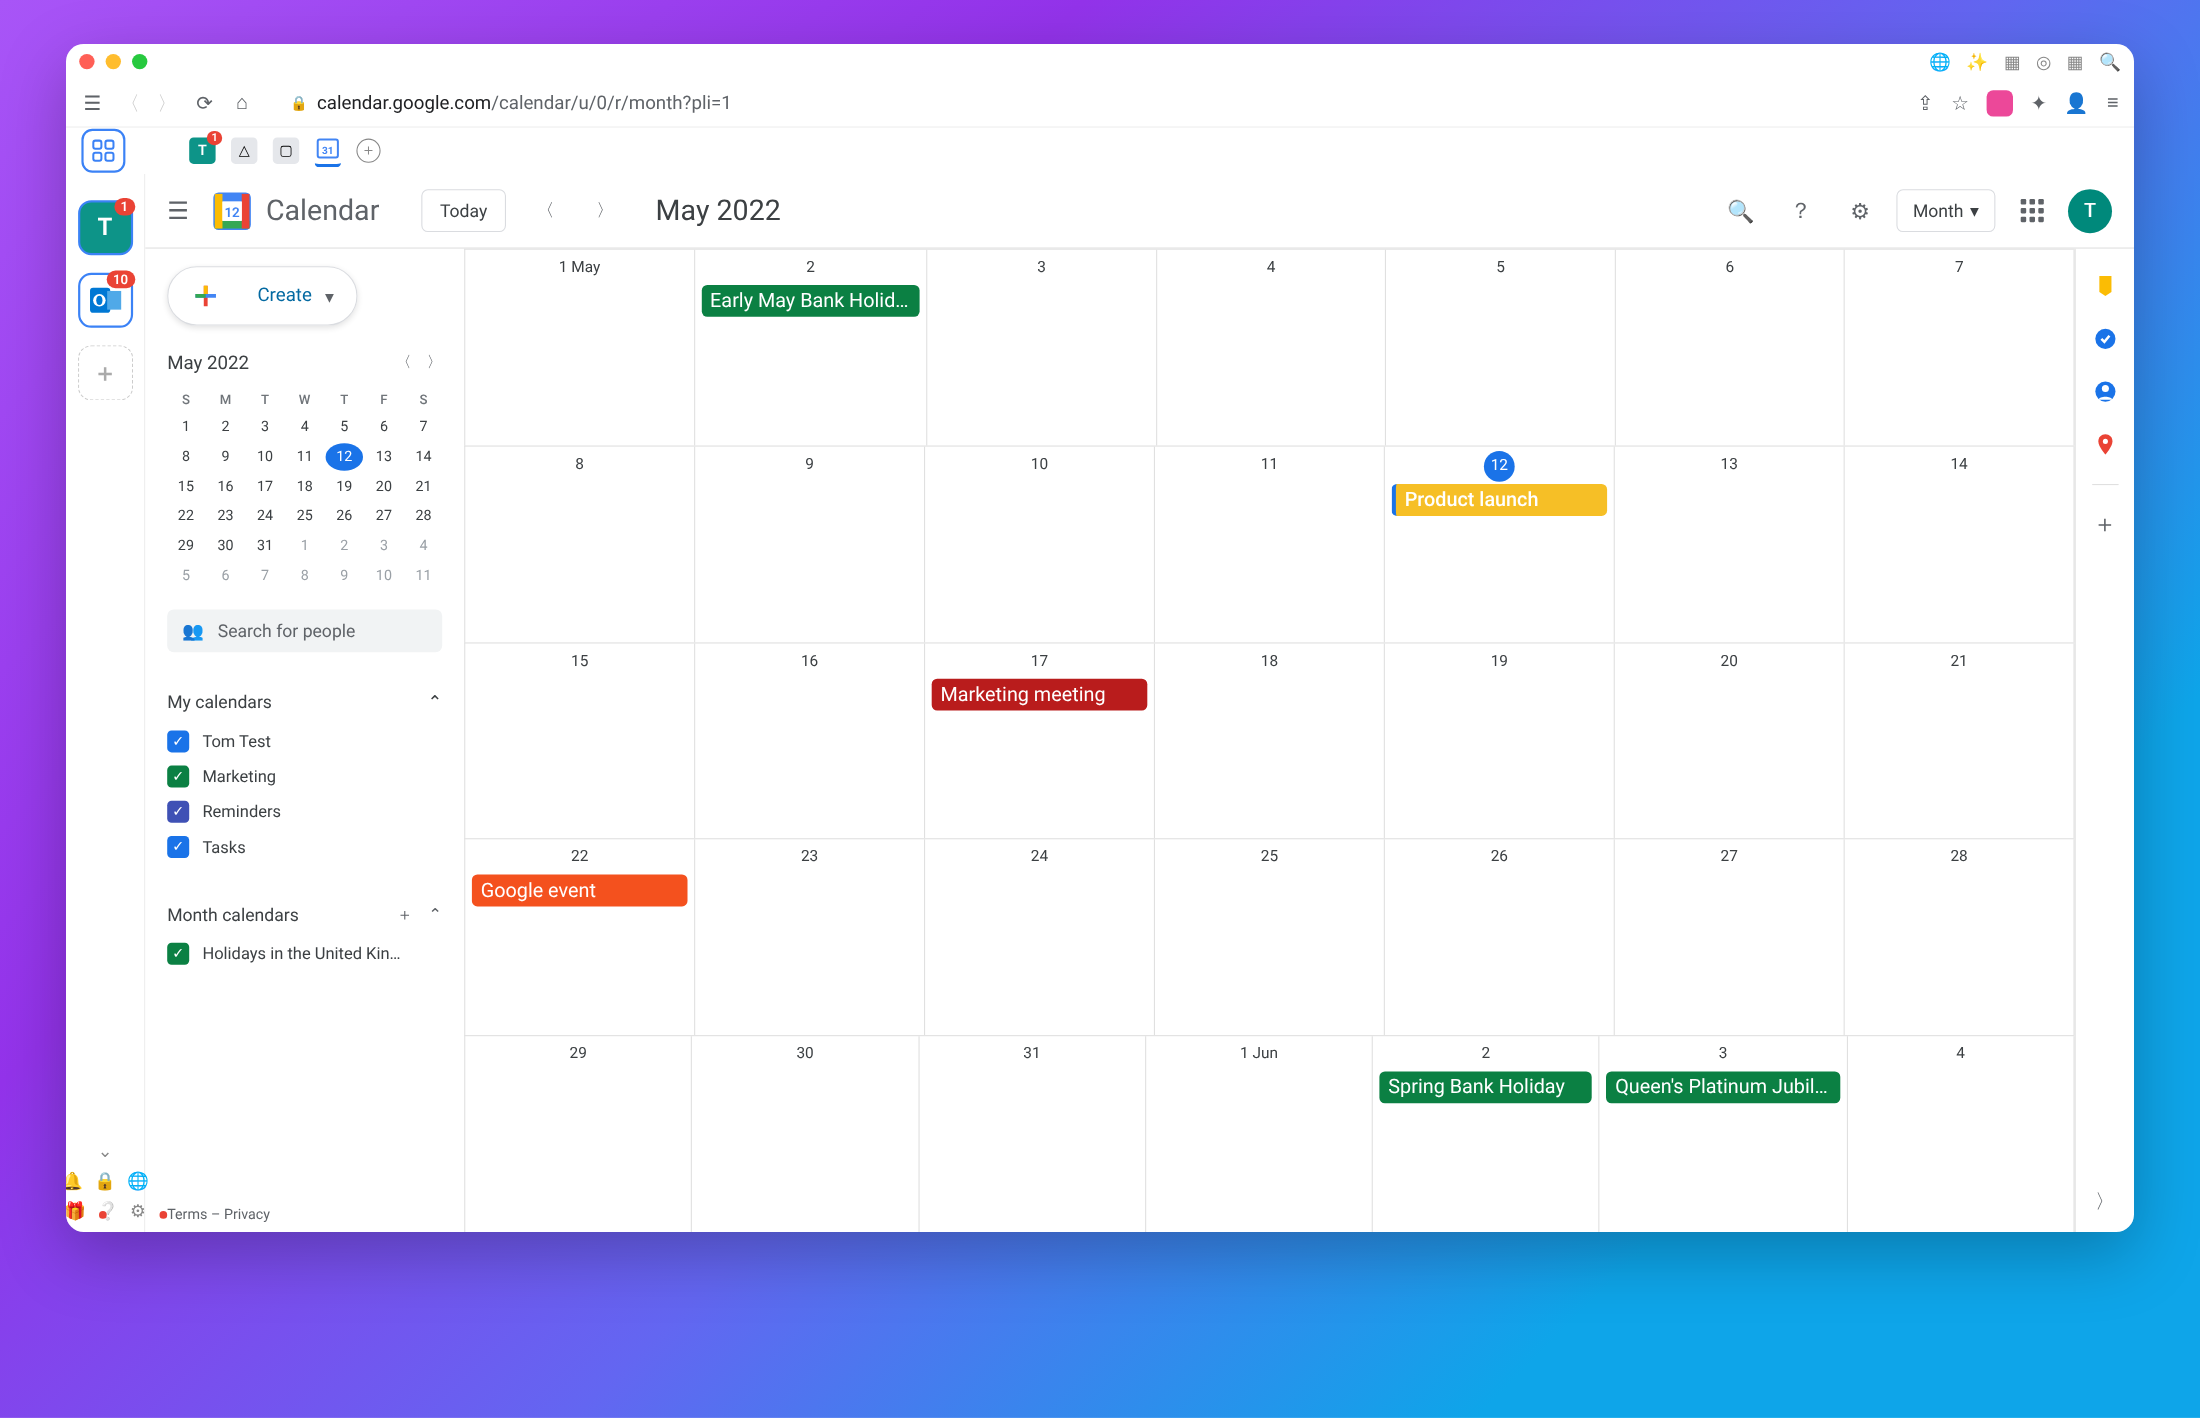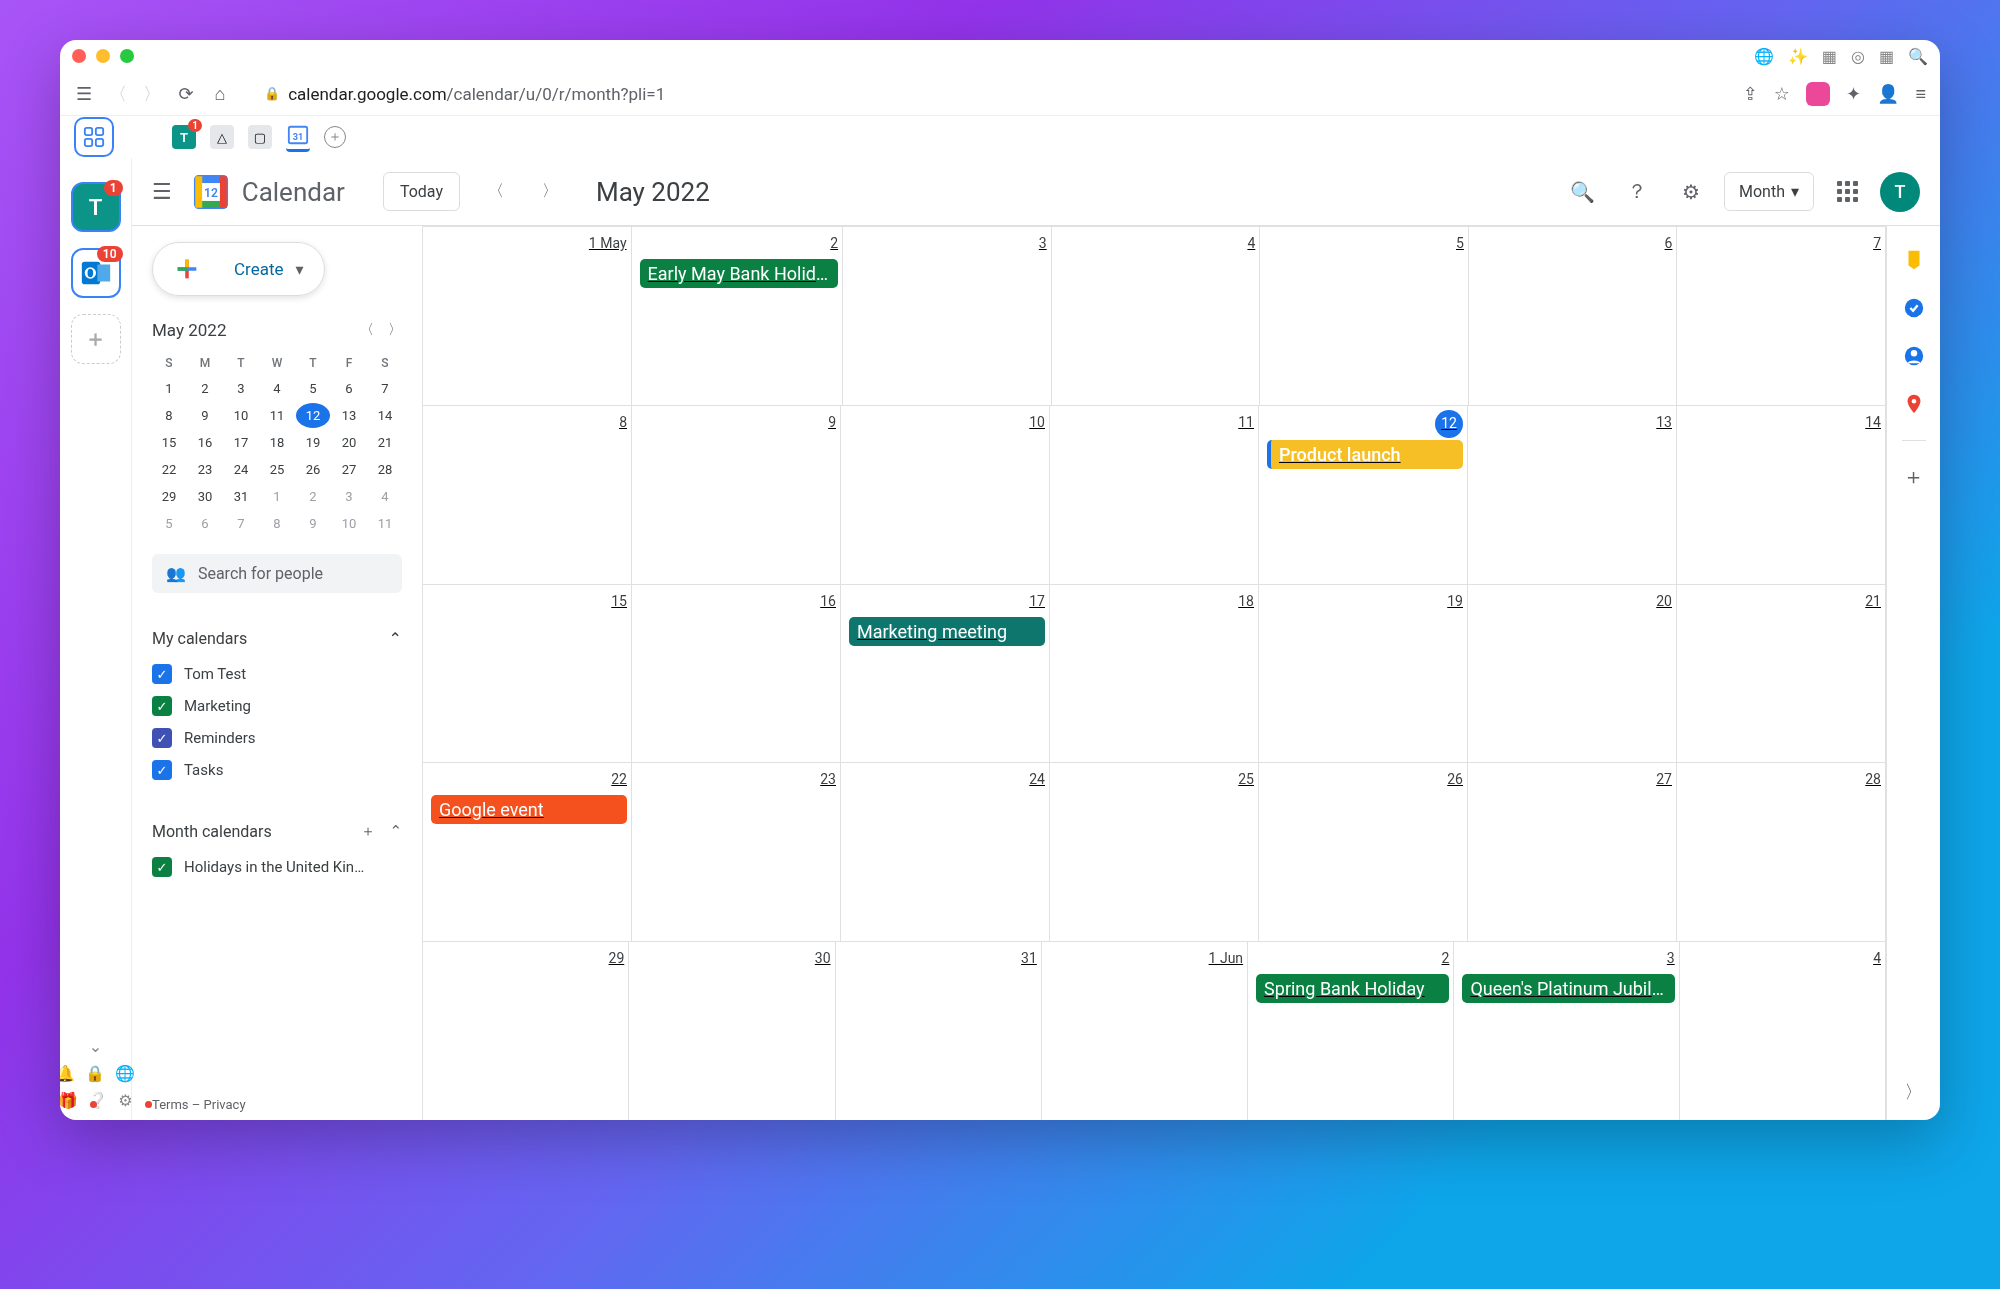--- a/index.html
+++ b/index.html
@@ -86,28 +86,28 @@
 .cal-item { display: flex; align-items: center; gap: 12px; padding: 6px 0; font-size: 15px; color: #3c4043; }
 .chk { width: 20px; height: 20px; border-radius: 4px; display: flex; align-items: center; justify-content: center; color: #fff; font-size: 13px; }
 .sidebar-footer { margin-top: auto; font-size: 13px; color: #5f6368; padding-top: 10px; }
 
 .grid-wrap { flex: 1; display: flex; }
 .cal-grid { flex: 1; display: flex; flex-direction: column; }
 .dow-row { display: grid; grid-template-columns: repeat(7, 1fr); border-left: 1px solid #e0e0e0; }
 .dow-cell { padding: 6px 0 2px; text-align: center; font-size: 13px; color: #70757a; font-weight: 500; border-right: 1px solid #e0e0e0; }
 .weeks { flex: 1; display: grid; grid-template-rows: repeat(5, 1fr); }
 .week { display: grid; grid-template-columns: repeat(7, 1fr); border-left: 1px solid #e0e0e0; border-top: 1px solid #e0e0e0; }
-.day-cell { border-right: 1px solid #e0e0e0; padding: 4px 4px; display: flex; flex-direction: column; align-items: flex-end; text-decoration: underline; }
+.day-cell { border-right: 1px solid #e0e0e0; padding: 4px 4px; display: flex; flex-direction: column; align-items: center; }
 .day-num { font-size: 14px; color: #3c4043; padding: 4px 0 6px; }
 .day-num.today { background: #1a73e8; color: #fff; width: 28px; height: 28px; border-radius: 50%; display: flex; align-items: center; justify-content: center; }
 .event { width: calc(100% - 4px); border-radius: 5px; padding: 4px 8px; font-size: 18px; color: #fff; text-align: left; white-space: nowrap; overflow: hidden; text-overflow: ellipsis; margin-top: 2px; }
 .event.green { background: #0b8043; }
 .event.yellow { background: #f6bf26; border-left: 4px solid #1a73e8; color:#3c4043; font-weight:500; }
 .event.yellow { color: #fff; }
-.event.blue { background: #0f766e; }
+.event.blue { background: #b91c1c; }
 .event.red { background: #f4511e; }
 
 .side-panel { width: 54px; border-left: 1px solid #e0e0e0; display: flex; flex-direction: column; align-items: center; gap: 24px; padding-top: 22px; }
 .sp-icon { width: 24px; height: 24px; cursor: pointer; display: flex; align-items: center; justify-content: center; }
 .sp-divider { width: 24px; height: 1px; background: #e0e0e0; }
 .sp-arrow { margin-top: auto; margin-bottom: 16px; color: #5f6368; font-size: 18px; }
 </style>
 </head>
 <body>
 

